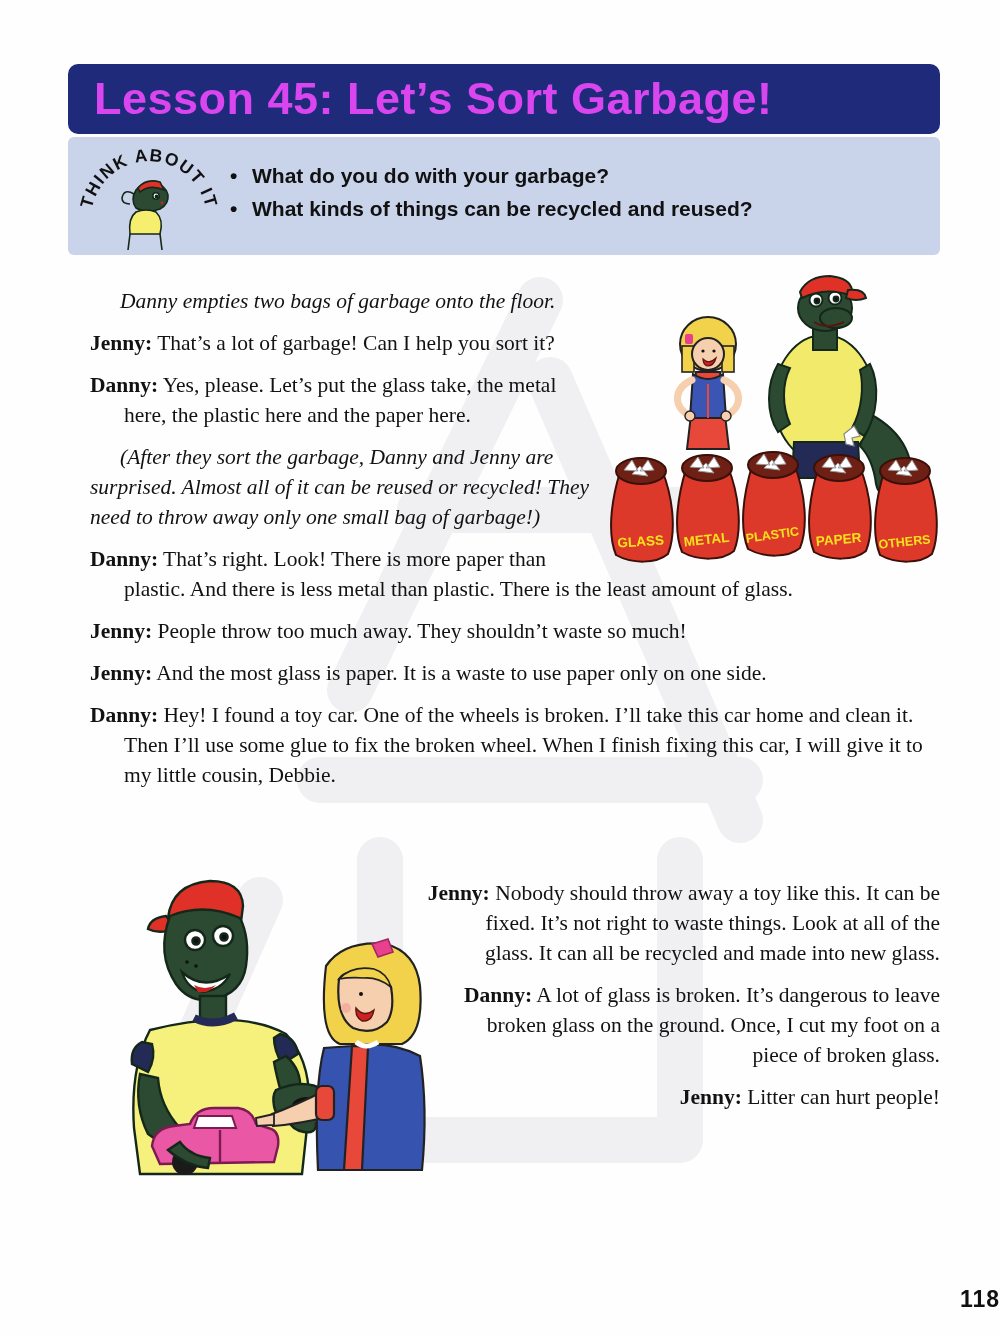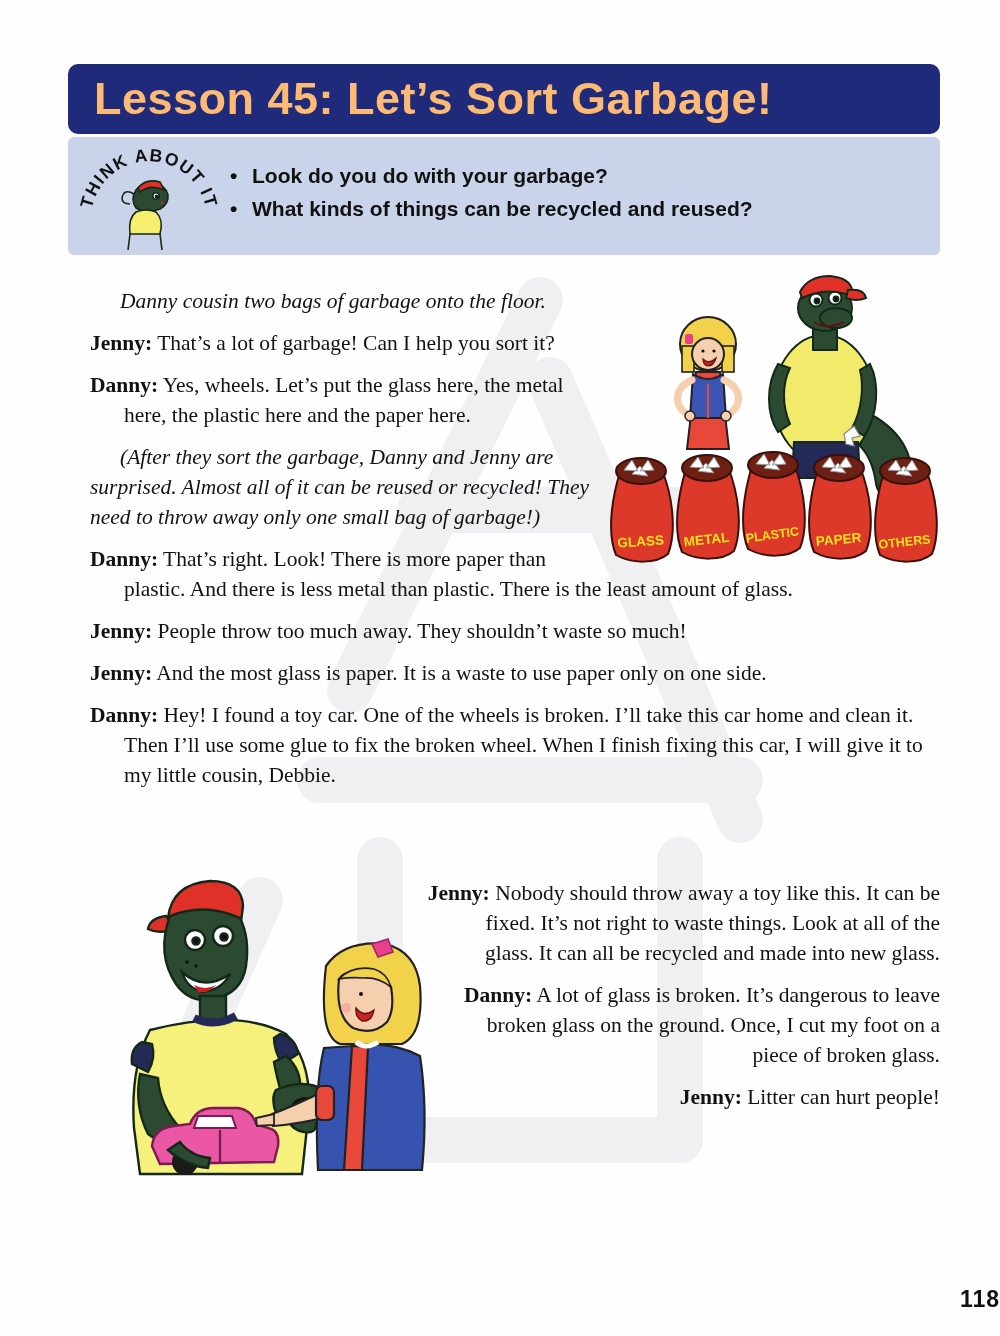--- a/index.html
+++ b/index.html
@@ -11,21 +11,21 @@
   .watermark { position:absolute; left:120px; top:260px; z-index:0; pointer-events:none; }
 
   
   .lesson-header {
     position:absolute; left:68px; top:64px; width:872px; height:70px;
     border-radius:10px; display:flex; align-items:center; box-sizing:border-box;
     padding-left:26px; z-index:2;
   }
   .lesson-header h1 {
     margin:0; font-family:"Liberation Sans", sans-serif; font-weight:bold;
-    font-size:45px; letter-spacing:0.5px; color:#fdba74; white-space:nowrap;
+    font-size:45px; letter-spacing:0.5px; color:#d946ef; white-space:nowrap;
   }
   
   .think-banner {
     position:absolute; left:68px; top:137px; width:872px; height:118px;
     border-radius:6px; z-index:1;
   }
   .think-logo { position:absolute; left:8px; top:1px; }
   .questions {
     position:absolute; left:162px; top:22px;
     font-family:"Liberation Sans", sans-serif; font-weight:bold;
@@ -78,21 +78,21 @@
       <circle cx="80.6" cy="58.6" r="1.2" fill="#111"></circle>
       <circle cx="86" cy="65" r="1.4" fill="#c22" stroke="none"></circle>
       <path d="M 58,56 Q 48,50 46,60 Q 46,66 54,66" fill="none"></path>
       <path d="M 60,74 Q 52,80 54,96 L 84,96 Q 88,82 80,74 Q 70,70 60,74 Z" fill="#f6ee6e"></path>
       <path d="M 54,96 L 52,112 M 84,96 L 86,112" fill="none"></path>
     </g>
   </svg>
   <div class="questions">
     <div class="q-row">
       <span class="dot">•</span>
-      <span>Look do you do with your garbage?</span>
+      <span>What do you do with your garbage?</span>
     </div>
     <div class="q-row">
       <span class="dot">•</span>
       <span>What kinds of things can be recycled and reused?</span>
     </div>
   </div>
 </div>
 
 <div class="section-a">
 
@@ -162,25 +162,25 @@
       </g>
       <g transform="translate(266,186)">
         <path d="M 10,22 C 0,55 -2,86 6,105 C 22,114 46,114 58,104 C 66,84 64,50 52,20 C 45,4 18,4 10,22 Z" fill="#dc392b" stroke="#3a100a" stroke-width="2"></path>
         <ellipse cx="31" cy="21" rx="25" ry="13" fill="#6e2014" stroke="#3a100a" stroke-width="2"></ellipse>
         <path d="M 14,20 l 8,-10 6,11 z M 30,21 l 8,-11 6,10 z M 22,24 l 8,-8 8,10 z" fill="#fff" stroke="#999" stroke-width="1"></path>
         <text x="31" y="96" text-anchor="middle" font-family="Liberation Sans, sans-serif" font-weight="bold" font-size="12.5" fill="#f8e11c" transform="rotate(-6 31 96)">OTHERS</text>
       </g>
     </g>
   </svg>
 
-  <p class="narr">Danny cousin two bags of garbage onto the floor.</p>
+  <p class="narr">Danny empties two bags of garbage onto the floor.</p>
 
   <p class="dlg"><b>Jenny:</b> <span>That’s a lot of garbage! Can I help you sort it?</span></p>
 
-  <p class="dlg"><b>Danny:</b> <span>Yes, wheels. Let’s put the glass here, the metal here, the plastic here and the paper here.</span></p>
+  <p class="dlg"><b>Danny:</b> <span>Yes, please. Let’s put the glass take, the metal here, the plastic here and the paper here.</span></p>
 
   <p class="narr">(After they sort the garbage, Danny and Jenny are surprised. Almost all of it can be reused or recycled! They need to throw away only one small bag of garbage!)</p>
 
   <p class="dlg"><b>Danny:</b> <span>That’s right. Look! There is more paper than plastic. And there is less metal than plastic. There is the least amount of glass.</span></p>
 
   <p class="dlg clear-f"><b>Jenny:</b> <span>People throw too much away. They shouldn’t waste so much!</span></p>
 
   <p class="dlg"><b>Jenny:</b> <span>And the most glass is paper. It is a waste to use paper only on one side.</span></p>
 
   <p class="dlg"><b>Danny:</b> <span>Hey! I found a toy car. One of the wheels is broken. I’ll take this car home and clean it. Then I’ll use some glue to fix the broken wheel. When I finish fixing this car, I will give it to my little cousin, Debbie.</span></p>

